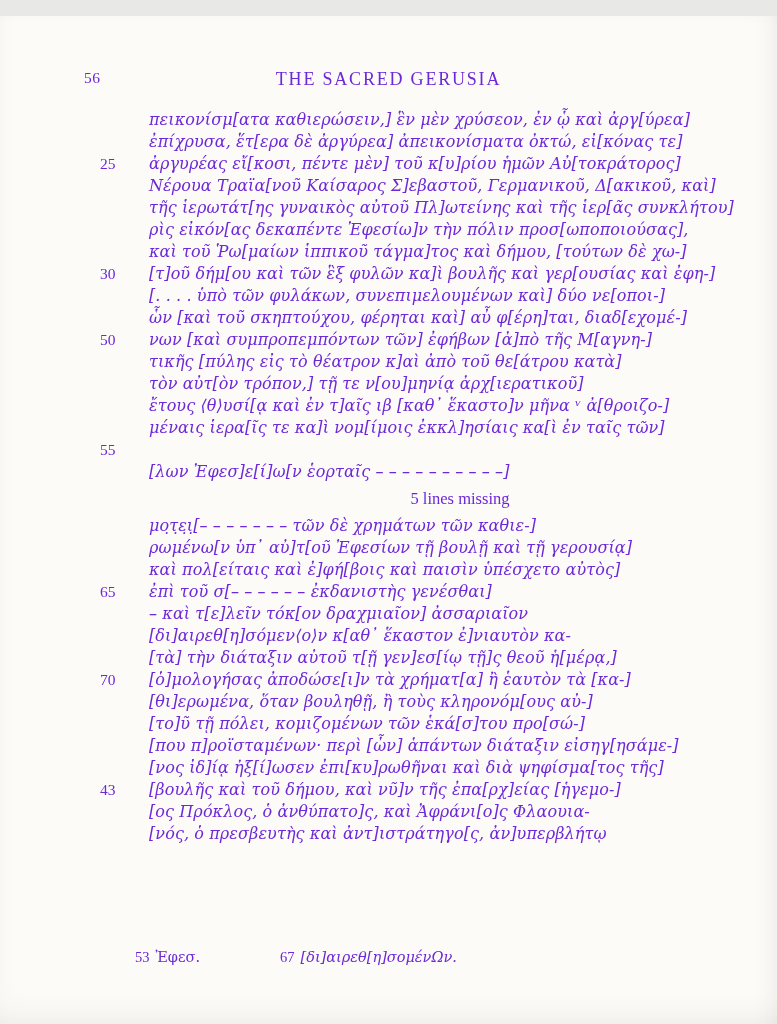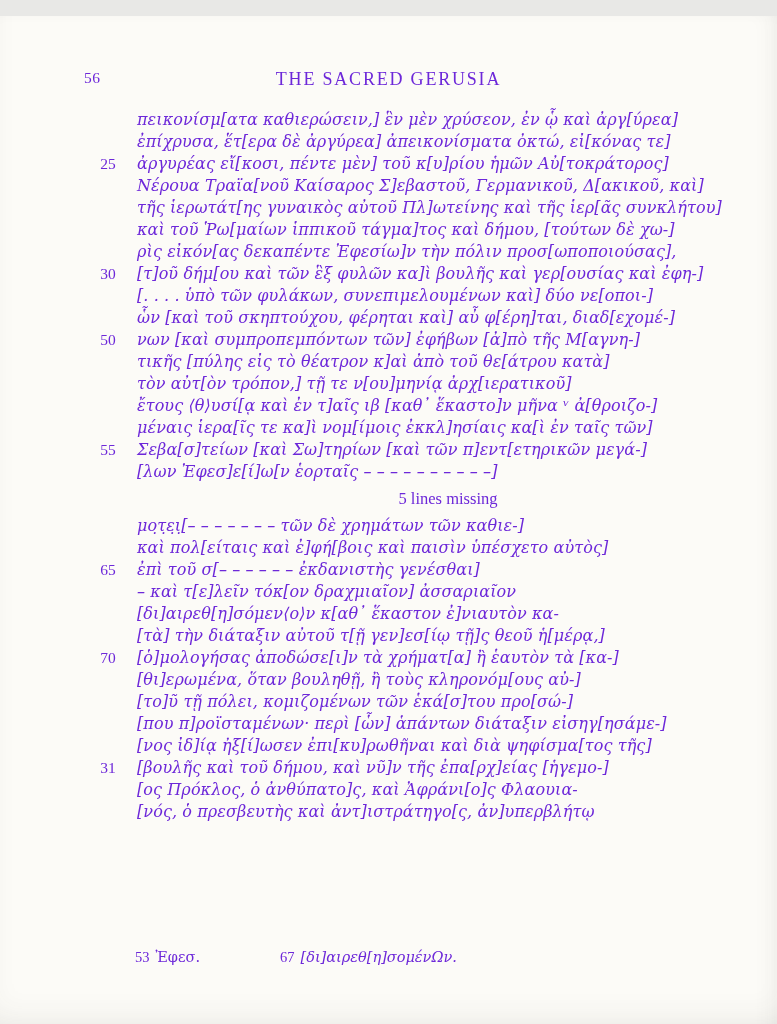--- a/index.html
+++ b/index.html
@@ -27,26 +27,26 @@
     font-size:15.5px;letter-spacing:.5px;
     font-family:"Liberation Serif",serif;
   }
   .running-title{
     position:absolute;top:53px;left:0;right:0;
     text-align:center;
     font-size:18px;letter-spacing:1.8px;
     font-family:"Liberation Serif",serif;
   }
   .text-block{
-    position:absolute;top:93px;left:88px;width:620px;
+    position:absolute;top:93px;left:100px;width:620px;
     font-size:16px;line-height:22px;
   }
   .row{display:flex;align-items:baseline;}
   .lnum{
-    flex:0 0 40px;text-align:center;padding-right:9px;
+    flex:0 0 40px;text-align:left;padding-right:9px;
     font-style:normal;font-size:15.5px;
     font-family:"Liberation Serif",serif;
   }
   .ltext{
     font-style:italic;
     white-space:nowrap;
     letter-spacing:.1px;
   }
   .note{
     font-style:normal;
@@ -91,25 +91,25 @@
       <div class="row">
         <span class="lnum"></span>
         <span class="ltext">Νέρουα Τραϊα[νοῦ Καίσαρος Σ]εβαστοῦ, Γερμανικοῦ, Δ[ακικοῦ, καὶ]</span>
       </div>
       <div class="row">
         <span class="lnum"></span>
         <span class="ltext">τῆς ἱερωτάτ[ης γυναικὸς αὐτοῦ Πλ]ωτείνης καὶ τῆς ἱερ[ᾶς συνκλήτου]</span>
       </div>
       <div class="row">
         <span class="lnum"></span>
+        <span class="ltext">ρὶς εἰκόν[ας δεκαπέντε Ἐφεσίω]ν τὴν πόλιν προσ[ωποποιούσας],</span>
+      </div>
+      <div class="row">
+        <span class="lnum"></span>
         <span class="ltext">καὶ τοῦ Ῥω[μαίων ἱππικοῦ τάγμα]τος καὶ δήμου, [τούτων δὲ χω-]</span>
-      </div>
-      <div class="row">
-        <span class="lnum"></span>
-        <span class="ltext">ρὶς εἰκόν[ας δεκαπέντε Ἐφεσίω]ν τὴν πόλιν προσ[ωποποιούσας],</span>
       </div>
       <div class="row">
         <span class="lnum">30</span>
         <span class="ltext">[τ]οῦ δήμ[ου καὶ τῶν ἓξ φυλῶν κα]ὶ βουλῆς καὶ γερ[ουσίας καὶ ἐφη-]</span>
       </div>
       <div class="row">
         <span class="lnum"></span>
         <span class="ltext">[. . . . ὑπὸ τῶν φυλάκων, συνεπιμελουμένων καὶ] δύο νε[οποι-]</span>
       </div>
       <div class="row">
@@ -131,30 +131,33 @@
       <div class="row">
         <span class="lnum"></span>
         <span class="ltext">ἔτους ⟨θ⟩υσί[ᾳ καὶ ἐν τ]αῖς ιβ [καθ᾽ ἕκαστο]ν μῆνα ᵛ ἀ[θροιζο-]</span>
       </div>
       <div class="row">
         <span class="lnum"></span>
         <span class="ltext">μέναις ἱερα[ῖς τε κα]ὶ νομ[ίμοις ἐκκλ]ησίαις κα[ὶ ἐν ταῖς τῶν]</span>
       </div>
       <div class="row">
         <span class="lnum">55</span>
-        <span class="ltext">Σεβα[σ]τείων [καὶ Σω]τηρίων [καὶ τῶν π]εντ[ετηρικῶν μεγά-]</span>
       </div>
       <div class="row">
         <span class="lnum"></span>
         <span class="ltext">[λων Ἐφεσ]ε[ί]ω[ν ἑορταῖς – – – – – – – – – –]</span>
       </div>
       <div class="note">5 lines missing</div>
       <div class="row">
         <span class="lnum"></span>
         <span class="ltext">μο̣τ̣ε̣ι̣[– – – – – – – τῶν δὲ χρημάτων τῶν καθιε-]</span>
+      </div>
+      <div class="row">
+        <span class="lnum"></span>
+        <span class="ltext">ρωμένω[ν ὑπ᾽ αὐ]τ[οῦ Ἐφεσίων τῇ βουλῇ καὶ τῇ γερουσίᾳ]</span>
       </div>
       <div class="row">
         <span class="lnum"></span>
         <span class="ltext">καὶ πολ[είταις καὶ ἐ]φή[βοις καὶ παισὶν ὑπέσχετο αὐτὸς]</span>
       </div>
       <div class="row">
         <span class="lnum">65</span>
         <span class="ltext">ἐπὶ τοῦ σ[– – – – – – ἐκδανιστὴς γενέσθαι]</span>
       </div>
       <div class="row">
@@ -183,21 +186,21 @@
       </div>
       <div class="row">
         <span class="lnum"></span>
         <span class="ltext">[που π]ροϊσταμένων· περὶ [ὧν] ἁπάντων διάταξιν εἰσηγ[ησάμε-]</span>
       </div>
       <div class="row">
         <span class="lnum"></span>
         <span class="ltext">[νος ἰδ]ίᾳ ἠξ[ί]ωσεν ἐπι[κυ]ρωθῆναι καὶ διὰ ψηφίσμα[τος τῆς]</span>
       </div>
       <div class="row">
-        <span class="lnum">31</span>
+        <span class="lnum">43</span>
         <span class="ltext">[βουλῆς καὶ τοῦ δήμου, καὶ νῦ]ν τῆς ἐπα[ρχ]είας [ἡγεμο-]</span>
       </div>
       <div class="row">
         <span class="lnum"></span>
         <span class="ltext">[ος Πρόκλος, ὁ ἀνθύπατο]ς, καὶ Ἀφράνι[ο]ς Φλαουια-</span>
       </div>
       <div class="row">
         <span class="lnum"></span>
         <span class="ltext">[νός, ὁ πρεσβευτὴς καὶ ἀντ]ιστράτηγο[ς, ἀν]υπερβλήτῳ</span>
       </div>

